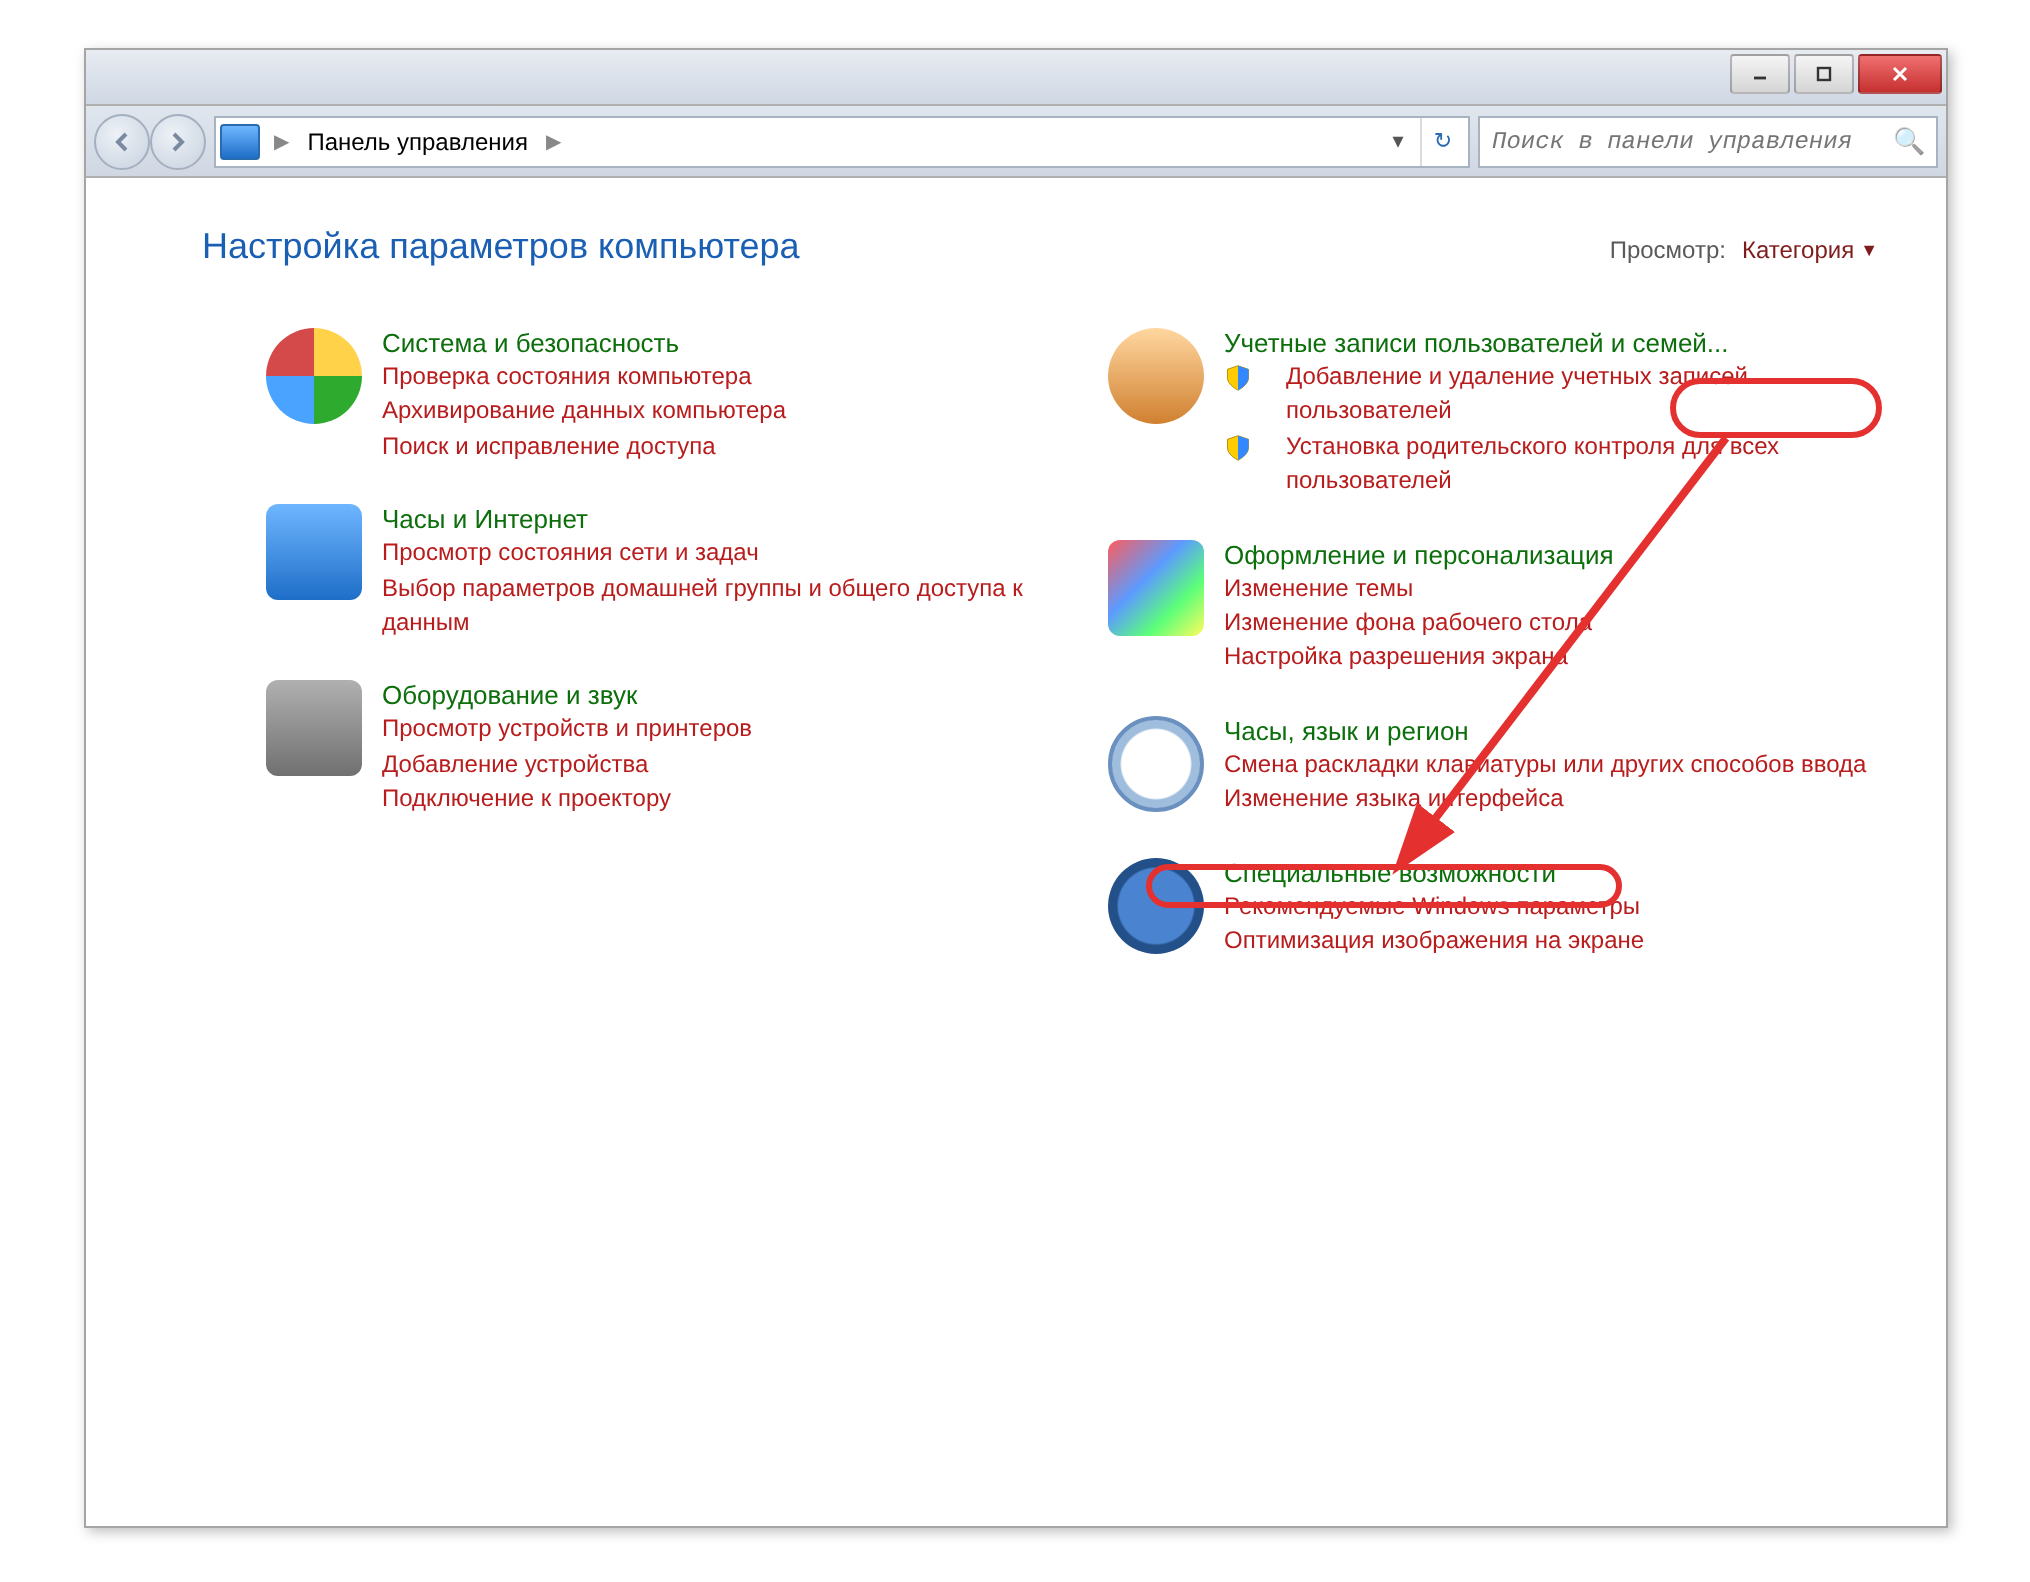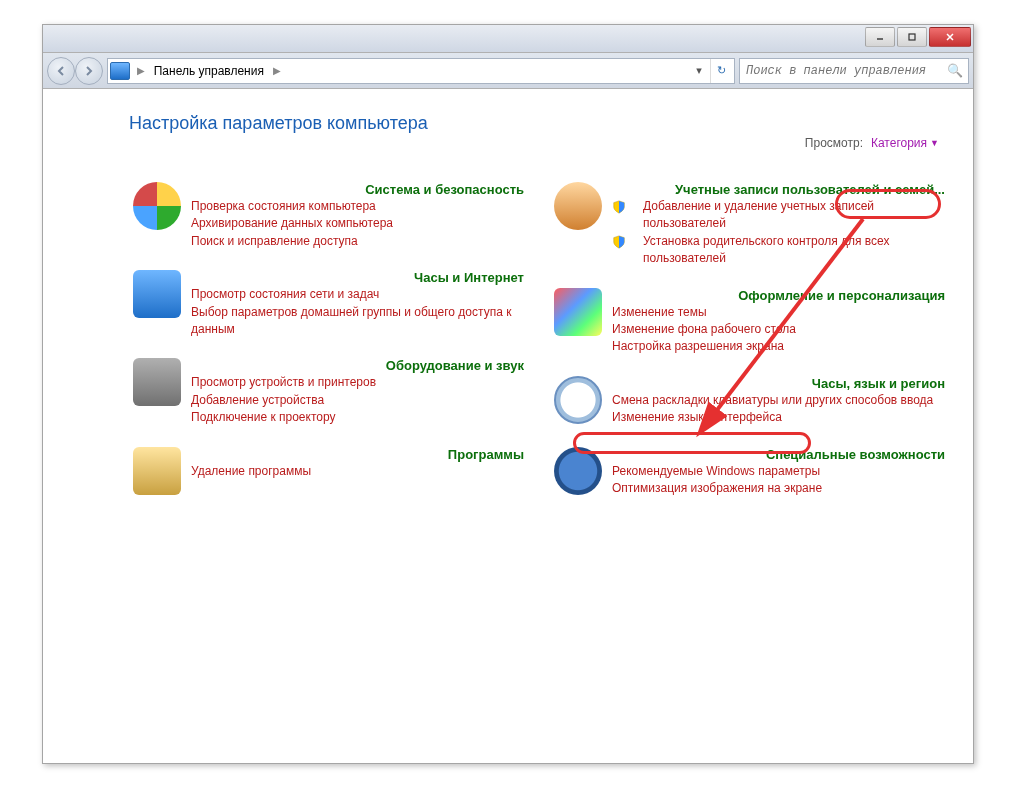--- a/index.html
+++ b/index.html
@@ -110,37 +110,36 @@
   }
   .search-icon { width:18px; text-align:center; color:#668; opacity:.6; font-size:13px; }
   .content {
     flex: 1;
     padding: 24px 28px;
     position: relative;
     overflow: hidden;
   }
   .header-row {
     display: flex;
-    align-items: flex-start;
+    align-items: flex-end;
     margin-bottom: 30px;
-    margin-left: 58px;
-    flex-direction: column;
+    margin-left: 30px;
   }
   .page-title {
     color: #1a5fb4;
     font-size: 18px;
   }
   .view-ctrl {
     margin-left: auto;
     display: flex; align-items: center; gap: 2px;
     color: #5a5a5a;
     font-size: 12px;
   }
   .view-link {
-    color: #a21caf;
+    color: #7f1d1d;
     cursor: pointer;
     display:flex;align-items:center;gap:3px;
     padding: 2px 6px;
   }
   .columns {
     display: flex;
     gap: 30px;
     margin-left: 62px;
   }
   .col { flex: 1; display:flex; flex-direction:column; gap: 20px; }
@@ -198,21 +197,21 @@
   .anno-link { top: 343px; left: 530px; width: 238px; height: 22px; }
   svg.arrow { position:absolute; top:0; left:0; width:100%; height:100%; pointer-events:none; }
   
   .cat-title { color: #007000; }
   .cat-title { color: #0a6f0a; }
   .cat-title { color: #006400; }
   .cat-title { color: #0c6f0c; }
   
   .cat-title { color: #0a720a; }
   
-  .cat-title { color: #0c6f0c; font-weight:700;text-align:right; }
+  .cat-title { color: #0c6f0c; font-weight:400; }
 </style>
 </head>
 <body>
 
 <div class="window">
 
   <div class="titlebar">
     <div class="win-btn">
       <svg width="10" height="10" viewBox="0 0 10 10">
           <line x1="2" y1="7" x2="8" y2="7" stroke="#333" stroke-width="1.4"></line>
@@ -297,27 +296,20 @@
         <div class="cat">
           <div class="cat-icon ic-hardware"></div>
           <div class="cat-body">
             <div class="cat-title">Оборудование и звук</div>
             <a class="cat-link">Просмотр устройств и принтеров</a>
             <a class="cat-link">Добавление устройства</a>
             <a class="cat-link">Подключение к проектору</a>
           </div>
         </div>
 
-        <div class="cat">
-          <div class="cat-icon ic-programs"></div>
-          <div class="cat-body">
-            <div class="cat-title">Программы</div>
-            <a class="cat-link">Удаление программы</a>
-          </div>
-        </div>
 
       </div>
 
       <div class="col">
 
         <div class="cat">
           <div class="cat-icon ic-users"></div>
           <div class="cat-body">
             <div class="cat-title">Учетные записи пользователей и семей...</div>
             <div class="sublink-row">

